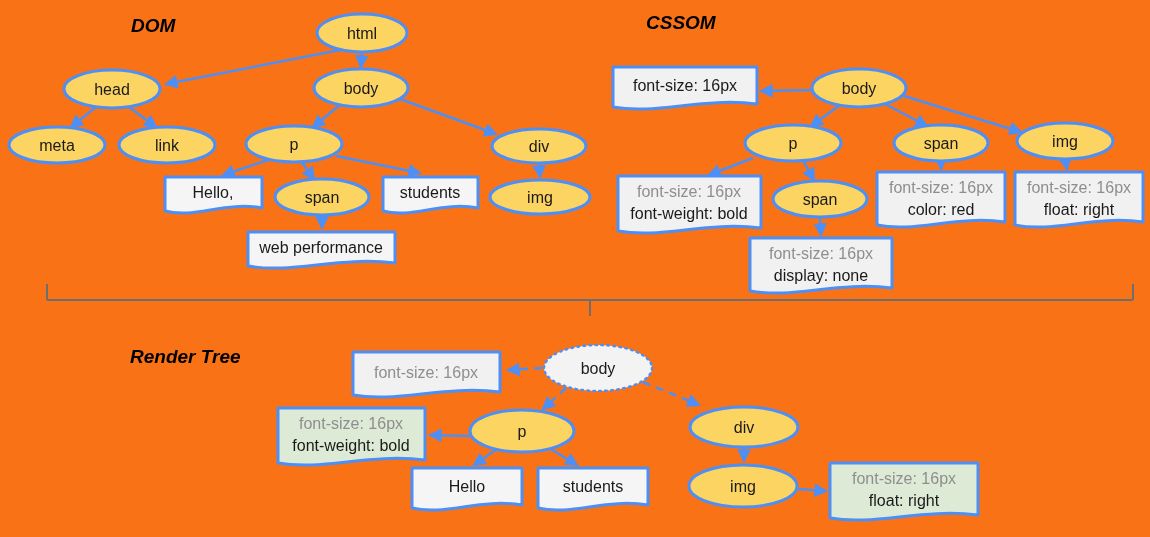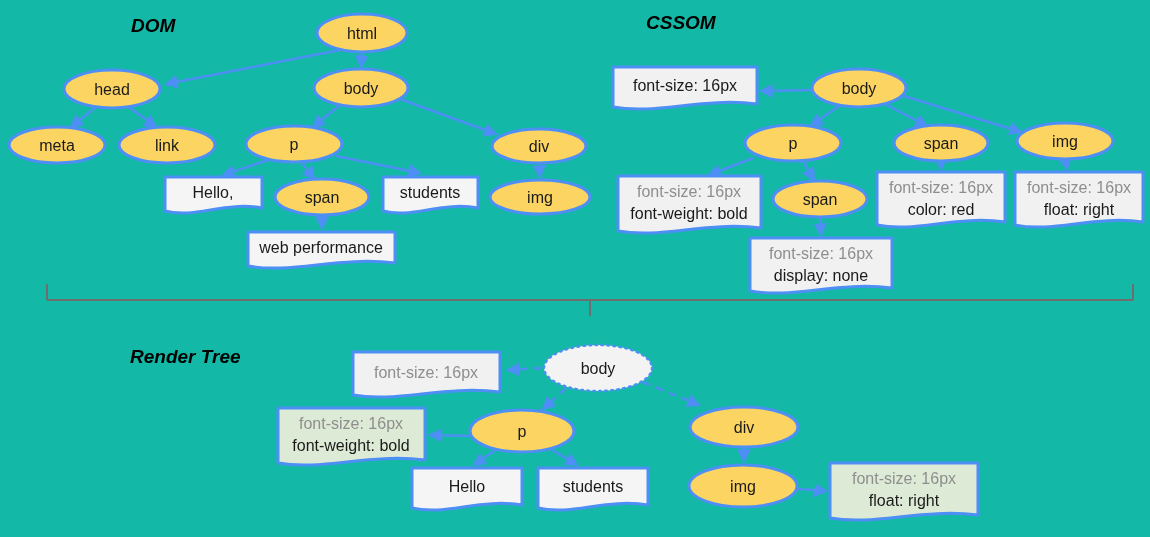--- a/index.html
+++ b/index.html
@@ -3,21 +3,21 @@
 <meta charset="utf-8">
 <style>
   html, body {
     margin: 0; padding: 0;
     background: #ffffff;
     font-family: "Liberation Sans", sans-serif;
   }
   .stage {
     position: relative;
     width: 1150px; height: 537px;
-    background: #14b8a6;
+    background: #f97316;
     overflow: hidden;
   }
   svg { display: block; }
   .ellipse-node { fill: #FCD462; stroke: #4D8FF5; stroke-width: 3; }
   .ellipse-node.dotted {
     fill: #F3F3F3;
     stroke-width: 2.5;
     stroke-dasharray: 1.5 4.5;
     stroke-linecap: round;
   }

